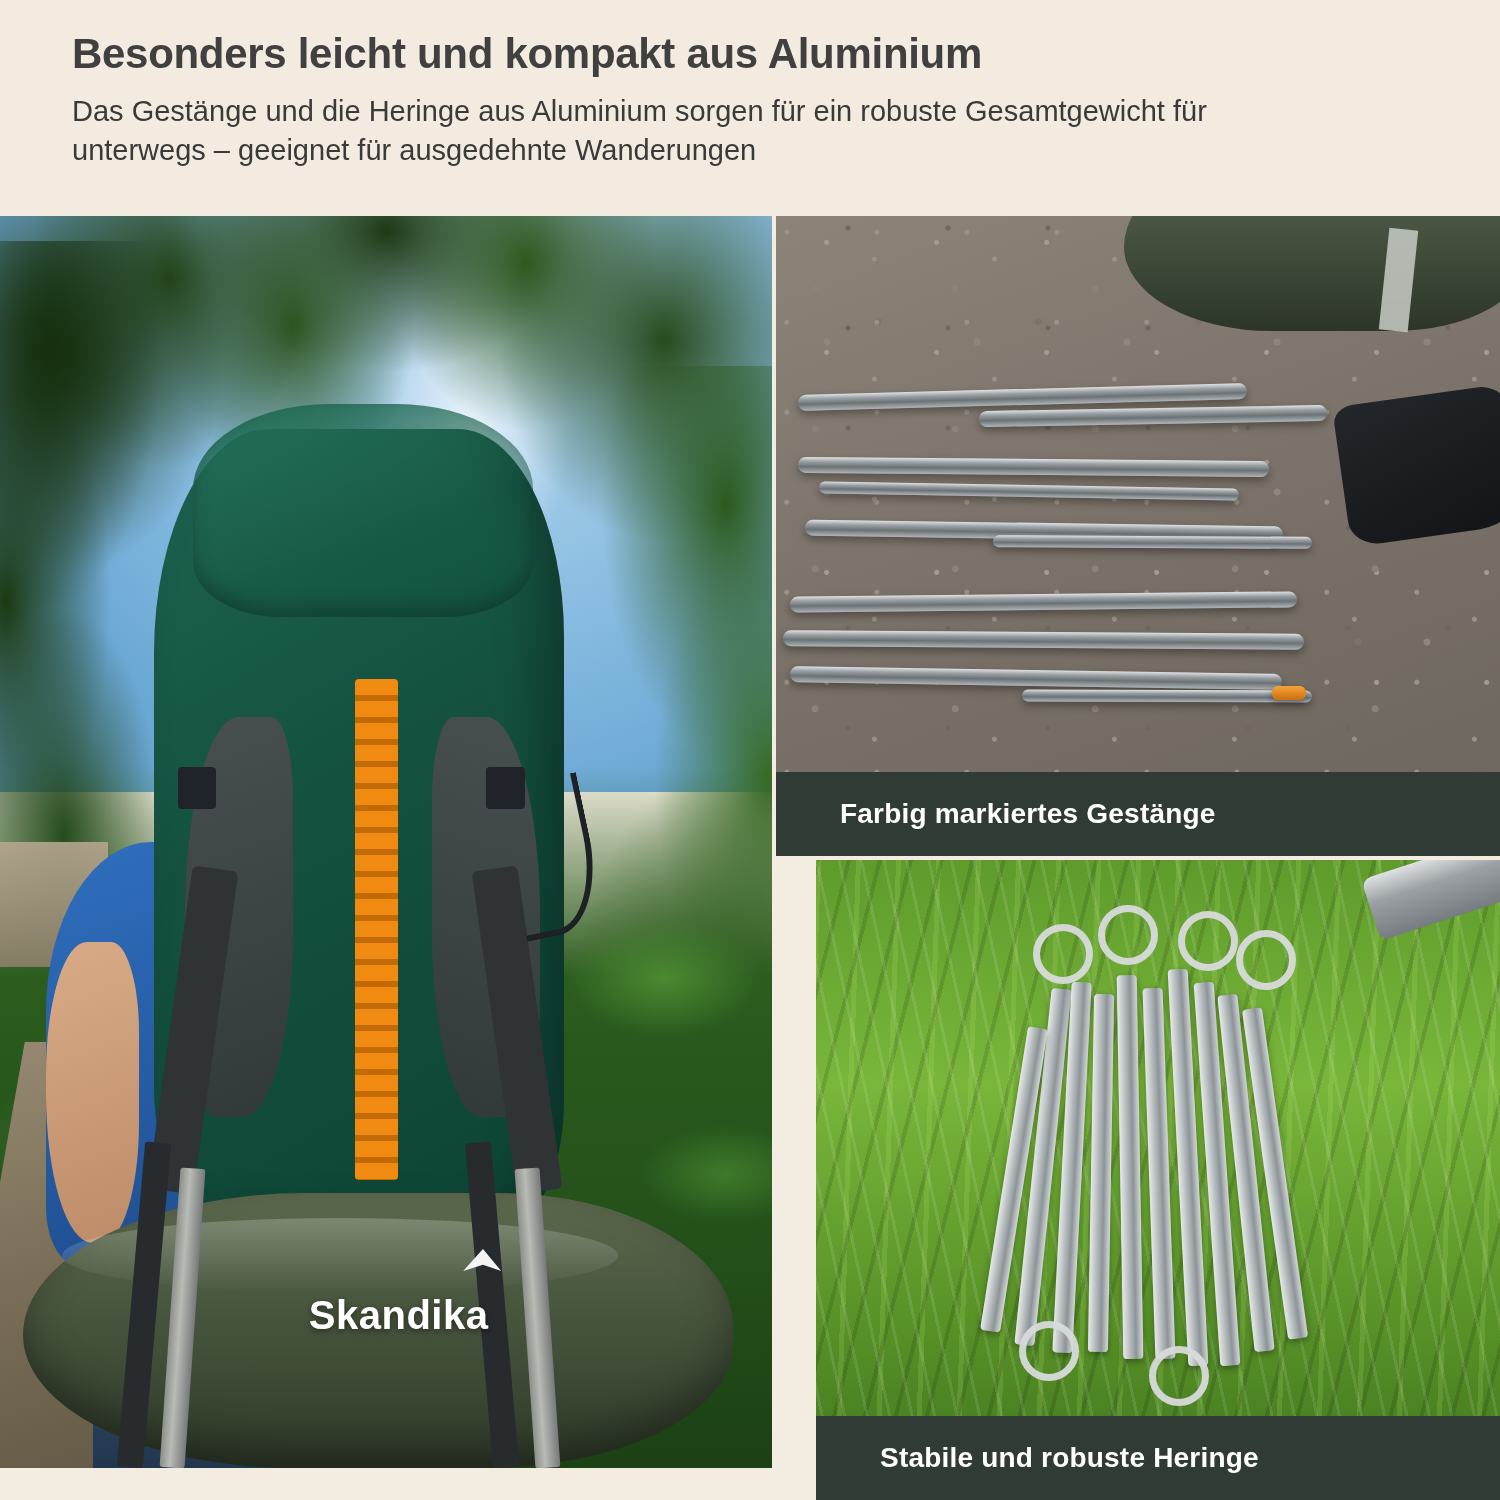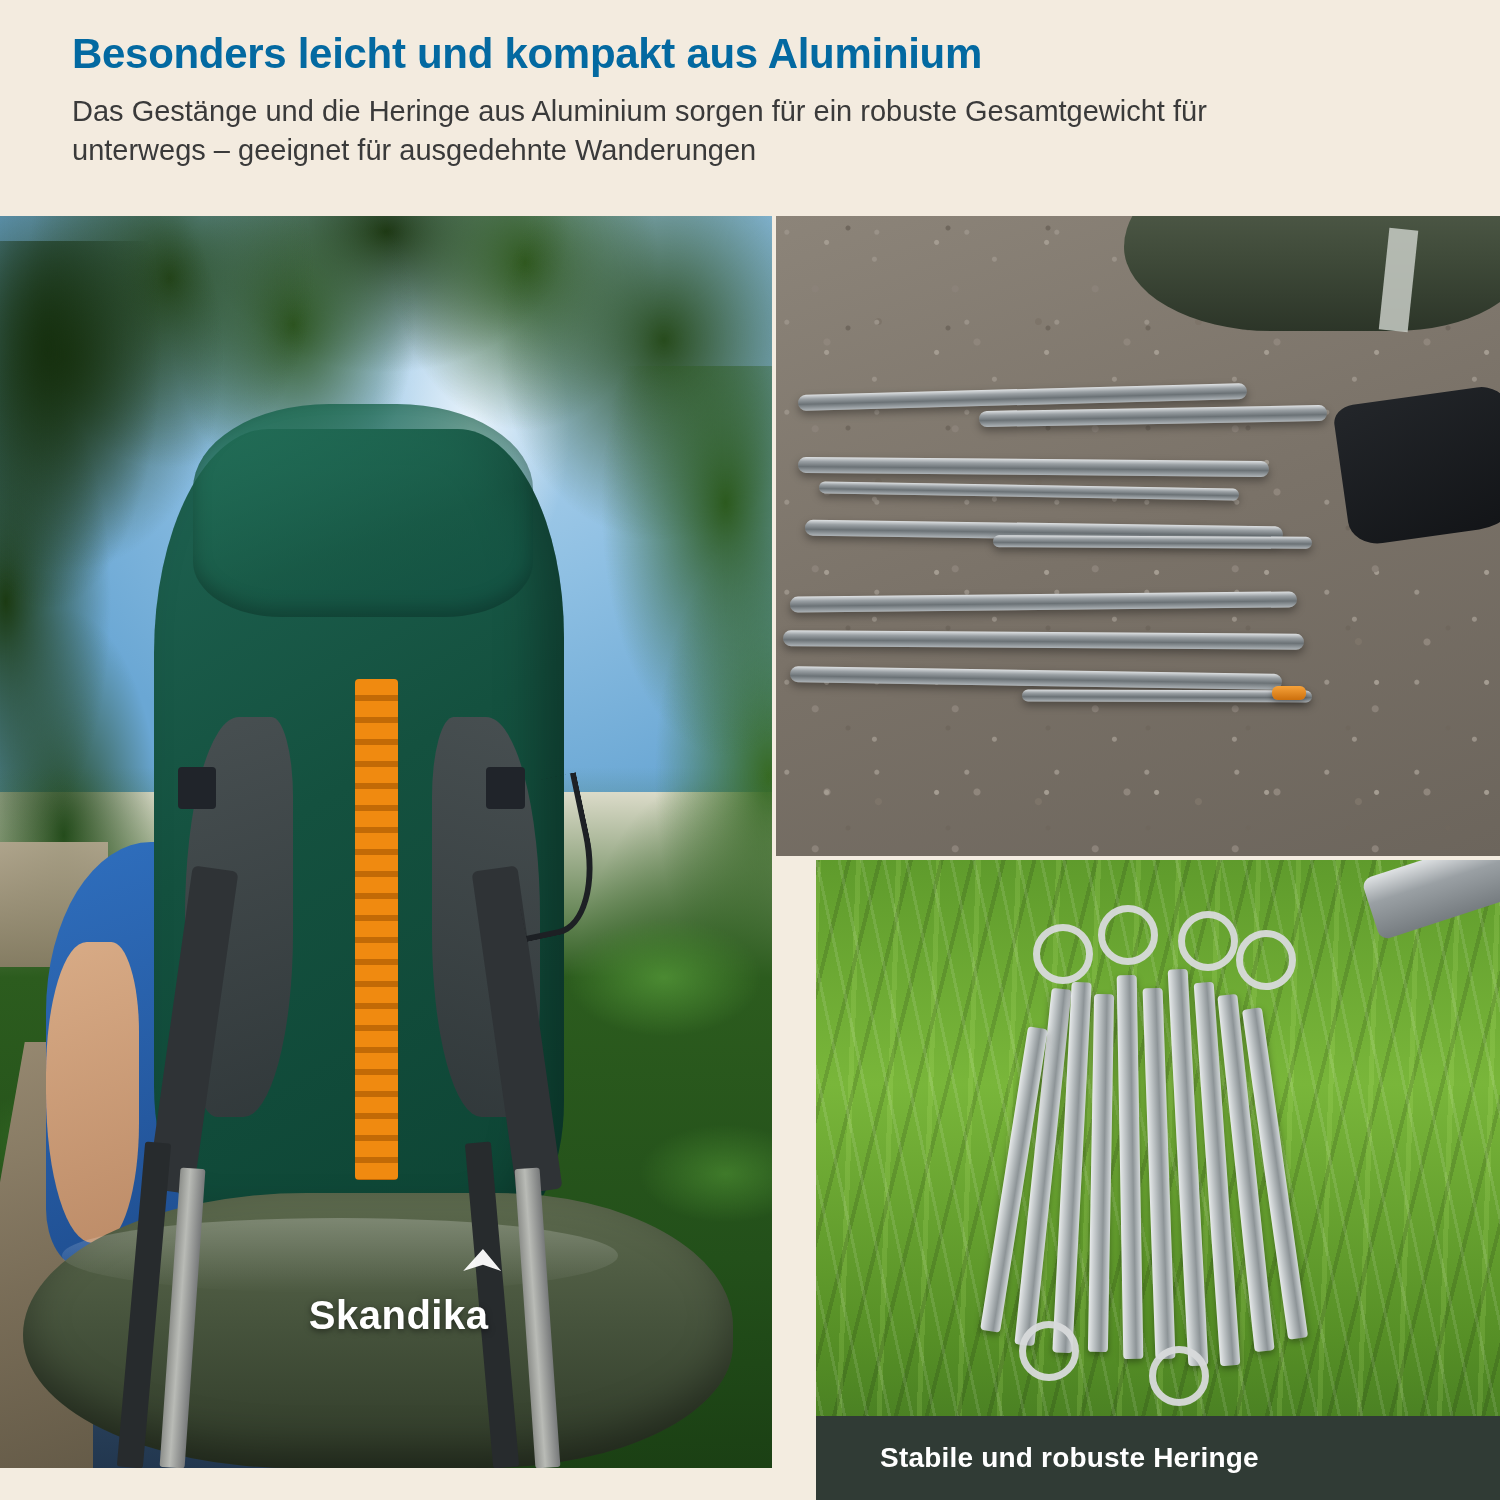--- a/index.html
+++ b/index.html
@@ -25,21 +25,21 @@
     left: 0; top: 0;
     width: 1500px;
     height: 216px;
     background: #f3ebdf;
     box-sizing: border-box;
     padding: 30px 60px 0 72px;
   }
   .headline {
     font-size: 42px;
     font-weight: bold;
-    color: #0369a1;
+    color: #404040;
     letter-spacing: -0.3px;
     line-height: 1.15;
     margin: 0 0 14px 0;
   }
   .subline {
     font-size: 29px;
     font-weight: normal;
     color: #3a3a3a;
     line-height: 1.35;
     margin: 0;
@@ -441,20 +441,21 @@
         <div class="pole" style="left:3%;  top:38%; width:65%; transform:rotate(0.5deg);"></div>
         <div class="pole thin" style="left:6%; top:42%; width:58%; transform:rotate(1deg);"></div>
         <div class="pole" style="left:4%;  top:48%; width:66%; transform:rotate(0.8deg);"></div>
         <div class="pole thin" style="left:30%; top:50%; width:44%; transform:rotate(0.3deg);"></div>
         <div class="pole" style="left:2%;  top:59%; width:70%; transform:rotate(-0.6deg);"></div>
         <div class="pole" style="left:1%;  top:65%; width:72%; transform:rotate(0.4deg);"></div>
         <div class="pole" style="left:2%;  top:71%; width:68%; transform:rotate(0.9deg);"></div>
         <div class="pole thin" style="left:34%; top:74%; width:40%; transform:rotate(0.2deg);"></div>
         <div class="pole-tip" style="left:68.5%; top:73.5%;"></div>
       </div>
+      <div class="caption">Farbig markiertes Gestänge</div>
     </div>
 
     <div class="panel panel-pegs">
       <div class="photo">
         <div class="grass"></div>
         <div class="grass-blades"></div>
         <div class="pole-corner"></div>
 
         <div class="peg" style="left:30%; top:20%; height:56%; transform:rotate(6deg);"></div>
         <div class="peg" style="left:34%; top:19%; height:58%; transform:rotate(3deg);"></div>

